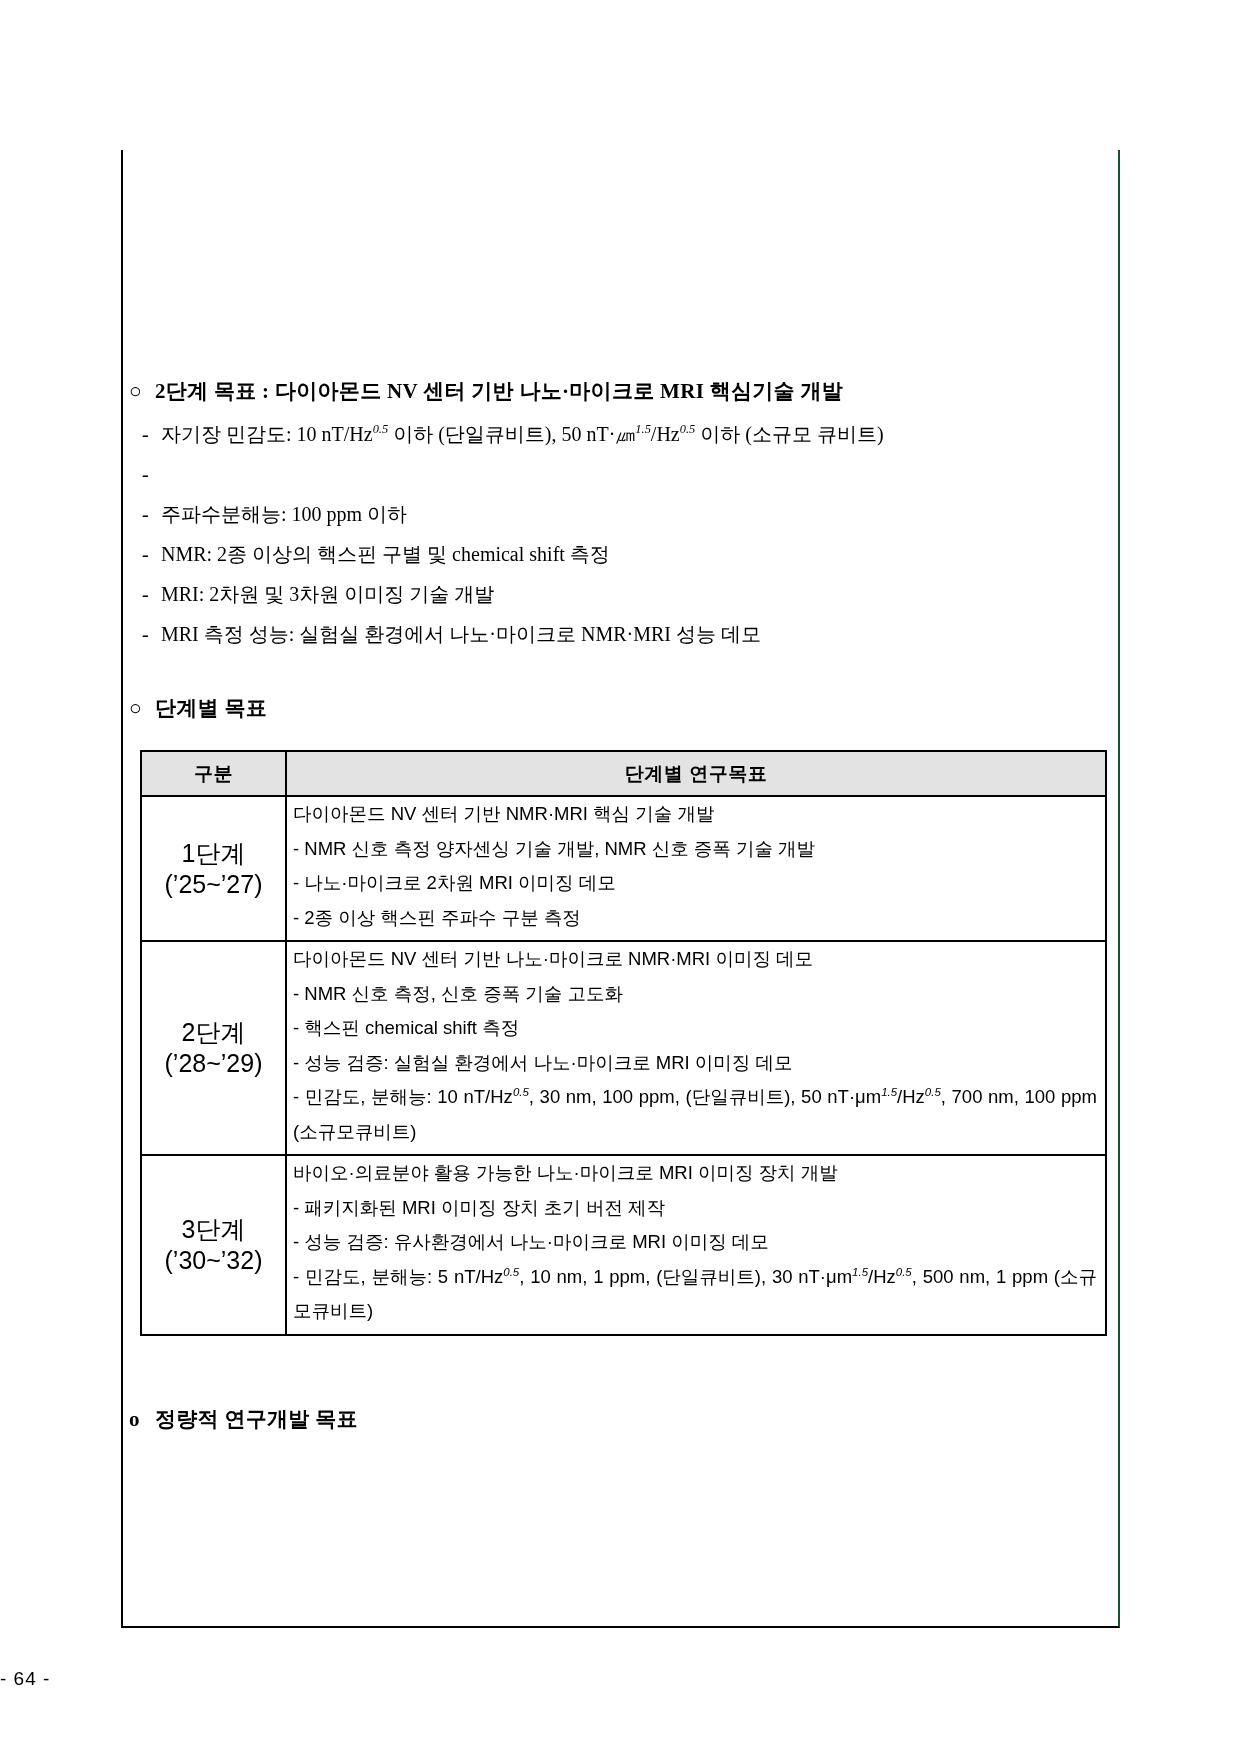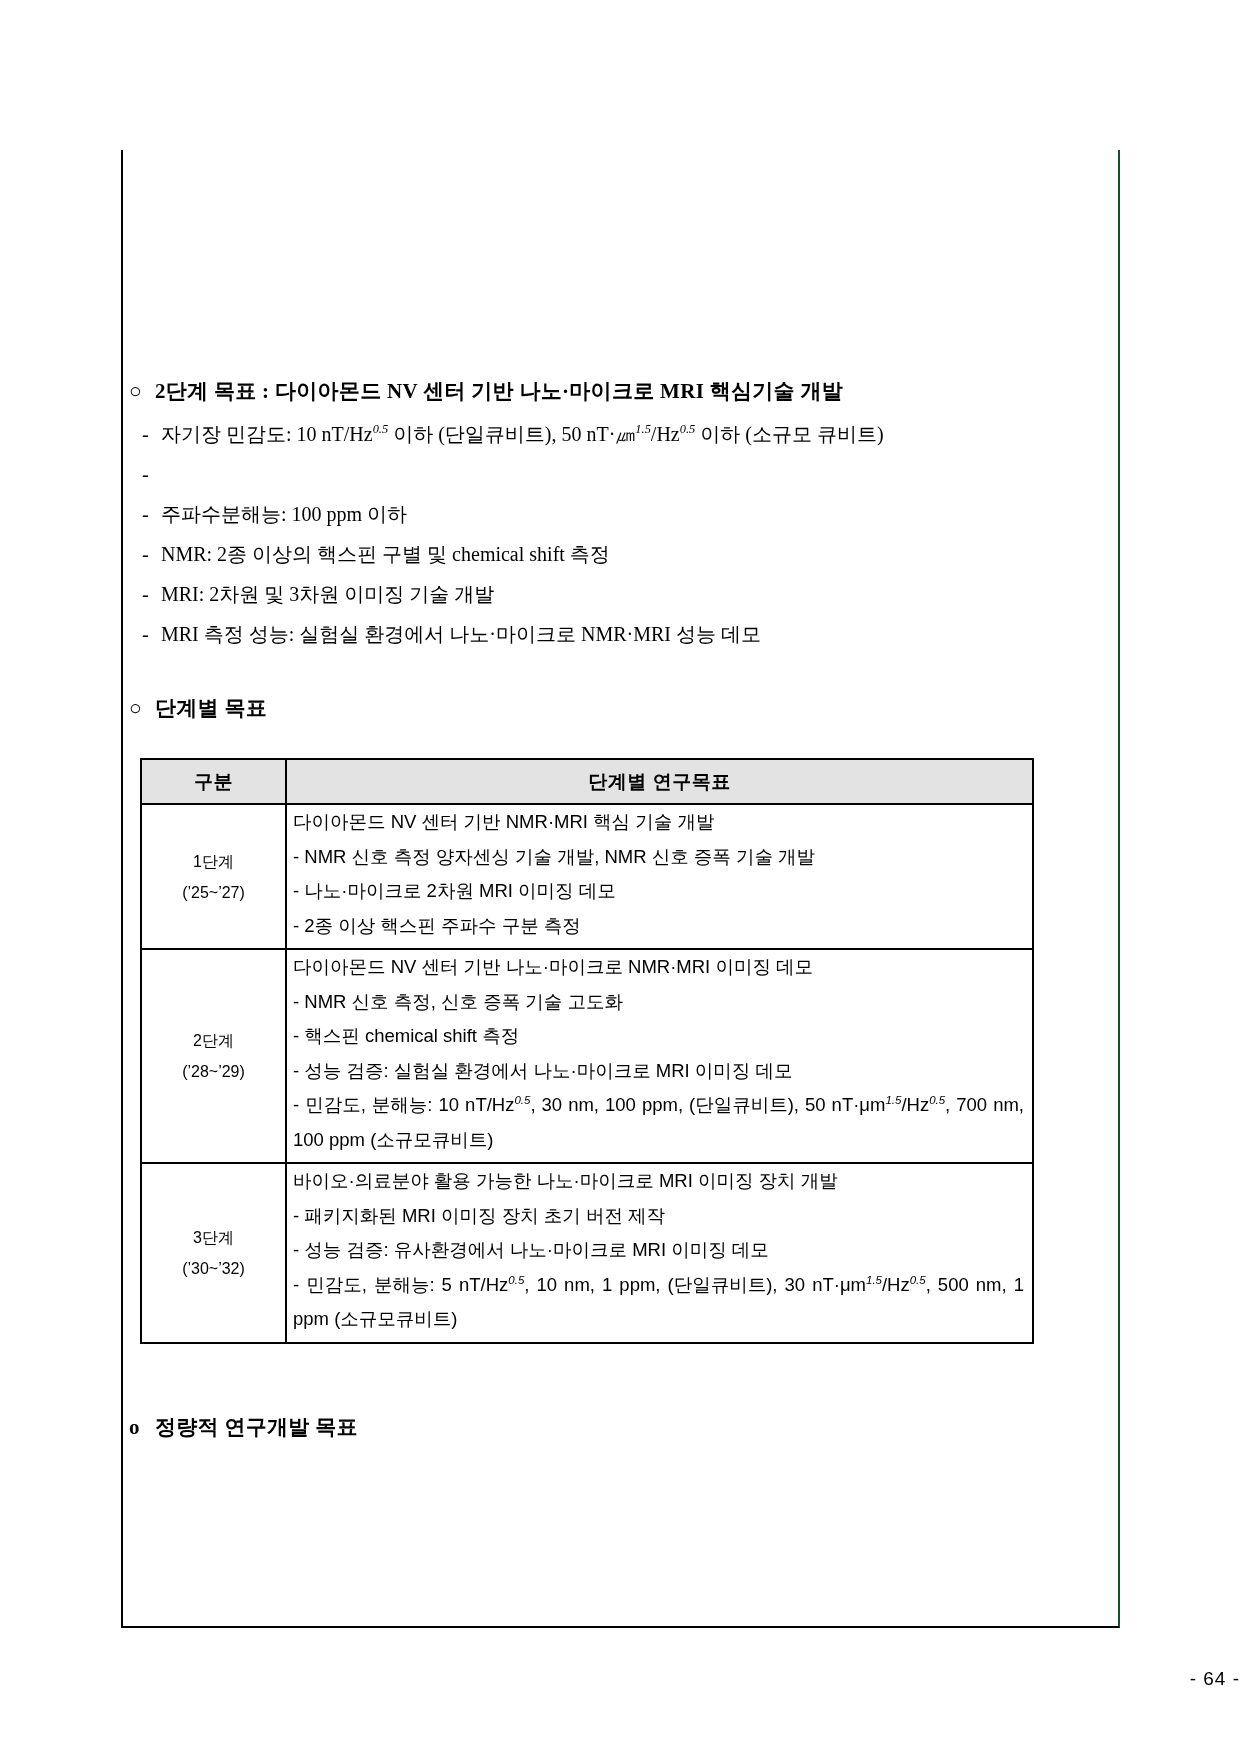--- a/index.html
+++ b/index.html
@@ -35,57 +35,57 @@
     font-size: 20px;
     line-height: 40px;
     padding-left: 13px;
   }
   .dash-list li .dash { width: 19px; flex: none; }
   .dash-list li .txt { flex: 1; max-width: 845px; }
   sup { font-size: 0.62em; line-height: 0; vertical-align: super; font-style: italic; }
   .sec-stages { margin-top: 33px; }
   table.stage-table {
     border-collapse: collapse;
-    width: 894px;
-    margin: 29px 0 0 11px;
+    width: 967px;
+    margin: 21px 0 0 11px;
     font-family: "Liberation Sans", "DejaVu Sans", sans-serif;
     font-size: 18.5px;
     table-layout: fixed;
   }
   table.stage-table th, table.stage-table td { border: 2px solid #000; }
   table.stage-table th {
     background: #e3e3e3;
     height: 45px;
     font-size: 19px;
     font-weight: bold;
     text-align: center;
     letter-spacing: 0.5px;
   }
   th.col-gubun { width: 145px; }
   td.stage-cell {
     text-align: center;
     vertical-align: middle;
-    font-size: 16px;
+    font-size: 25px;
     line-height: 31px;
   }
   td.goal-cell {
     padding: 0 8px 5px 6px;
     vertical-align: middle;
   }
   .goal-line {
     line-height: 34.5px;
     text-align: justify;
     text-justify: inter-word;
   }
   .sec-quant { margin-top: 62px; }
   .page-number {
     position: absolute;
     left: 0; right: 0;
     top: 1668px;
-    text-align: right;
+    text-align: left;
     font-size: 19px;
     letter-spacing: 1px;
     font-family: "Liberation Sans", "DejaVu Sans", sans-serif;
   }
 </style>
 </head>
 <body>
 
 <div class="frame">
 

